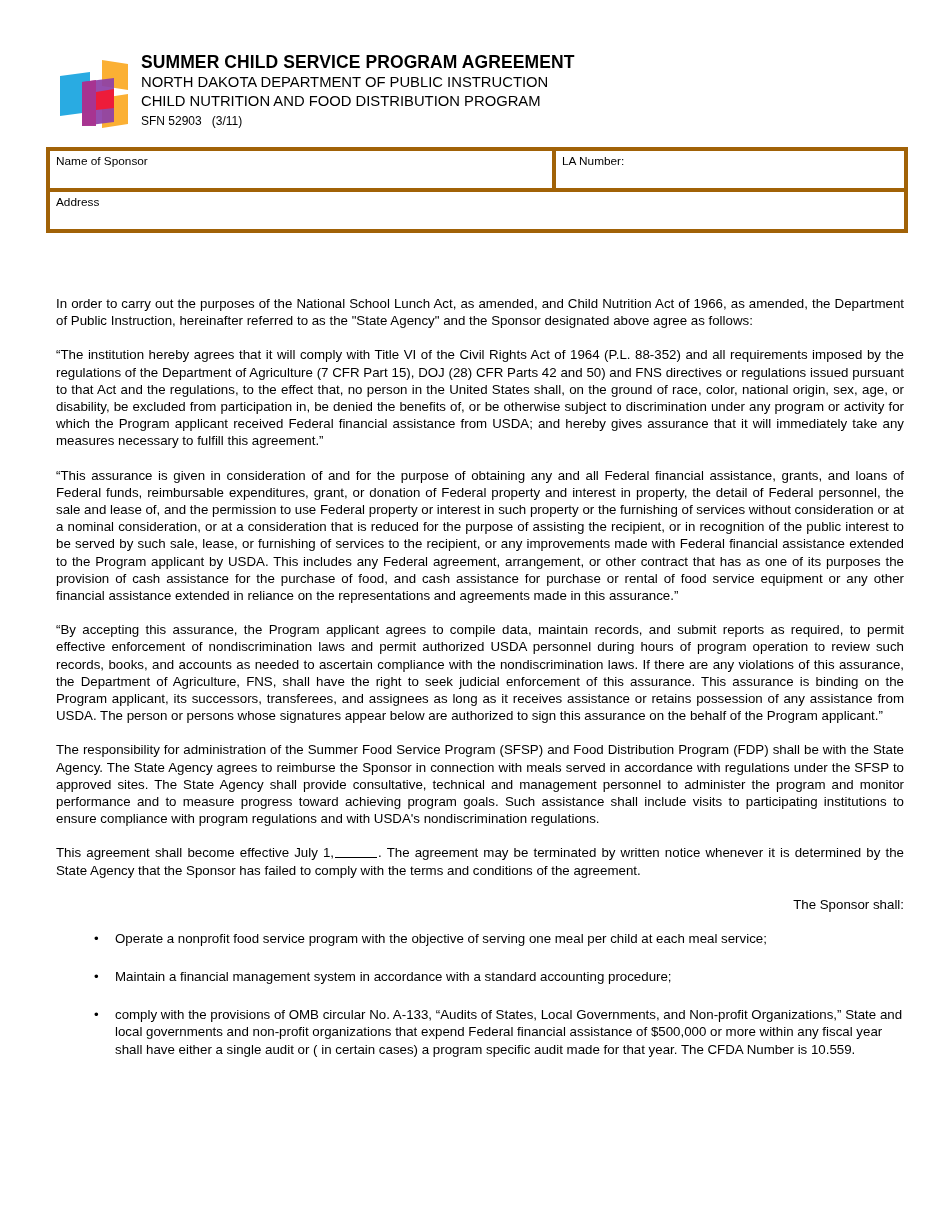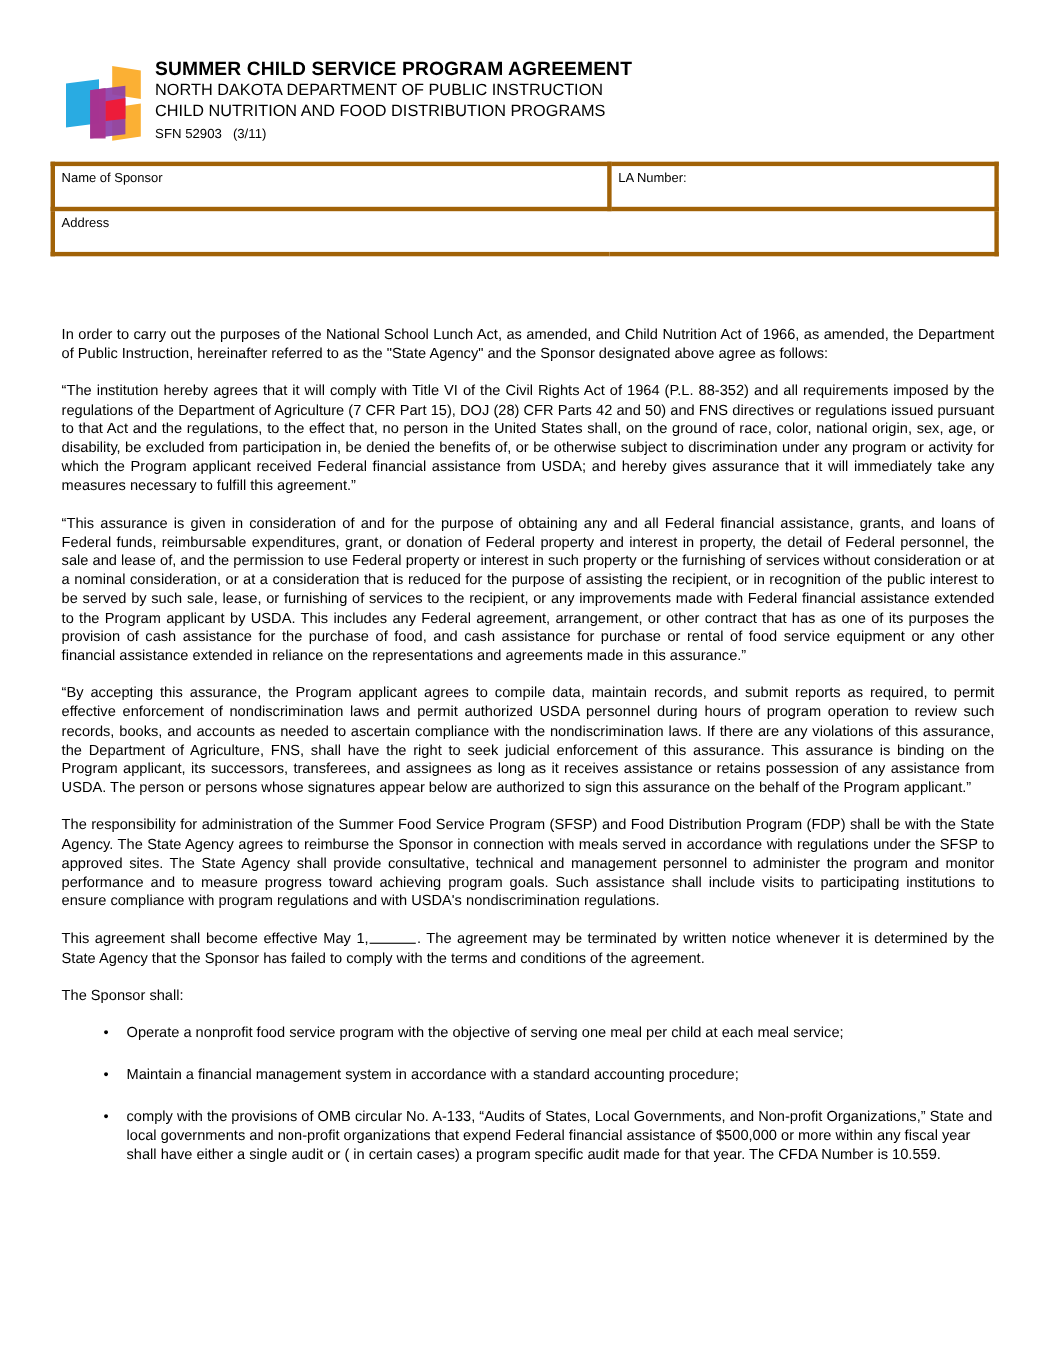--- a/index.html
+++ b/index.html
@@ -91,21 +91,21 @@
     top: 295px;
     width: 848px;
   }
   p.para {
     margin: 0 0 17px 0;
     font-size: 13.3px;
     line-height: 17.2px;
     text-align: justify;
     text-justify: inter-word;
   }
-  p.para.nojust { text-align: left; }
+  p.para.nojust { text-align: right; }
 
   .blank-line {
     display: inline-block;
     width: 42px;
     border-bottom: 1.4px solid #000;
     margin: 0 1px -1px 1px;
     vertical-align: baseline;
   }
 
   
@@ -150,21 +150,21 @@
 
         <polygon points="26,24 40,22 40,68 26,68" fill="#A8338F" opacity="0.95"></polygon>
 
         <polygon points="40,34 58,31 58,50 40,52" fill="#ED1C3A"></polygon>
       </svg>
     </div>
 
     <div class="header-text">
       <div class="doc-title">SUMMER CHILD SERVICE PROGRAM AGREEMENT</div>
       <div class="doc-sub">NORTH DAKOTA DEPARTMENT OF PUBLIC INSTRUCTION</div>
-      <div class="doc-sub">CHILD NUTRITION AND FOOD DISTRIBUTION PROGRAMS</div>
+      <div class="doc-sub">CHILD NUTRITION AND FOOD DISTRIBUTION PROGRAM</div>
       <div class="doc-form-no">SFN 52903   (3/11)</div>
     </div>
   </div>
 
   <table class="form-table">
     <colgroup>
       <col style="width:506px">
       <col style="width:176px">
       <col style="width:176px">
     </colgroup>
@@ -193,21 +193,21 @@
     <p class="para">In order to carry out the purposes of the National School Lunch Act, as amended, and Child Nutrition Act of 1966, as amended, the Department of Public Instruction, hereinafter referred to as the "State Agency" and the Sponsor designated above agree as follows:</p>
 
     <p class="para">“The institution hereby agrees that it will comply with Title VI of the Civil Rights Act of 1964 (P.L. 88-352) and all requirements imposed by the regulations of the Department of Agriculture (7 CFR Part 15), DOJ (28) CFR Parts 42 and 50) and FNS directives or regulations issued pursuant to that Act and the regulations, to the effect that, no person in the United States shall, on the ground of race, color, national origin, sex, age, or disability, be excluded from participation in, be denied the benefits of, or be otherwise subject to discrimination under any program or activity for which the Program applicant received Federal financial assistance from USDA; and hereby gives assurance that it will immediately take any measures necessary to fulfill this agreement.”</p>
 
     <p class="para">“This assurance is given in consideration of and for the purpose of obtaining any and all Federal financial assistance, grants, and loans of Federal funds, reimbursable expenditures, grant, or donation of Federal property and interest in property, the detail of Federal personnel, the sale and lease of, and the permission to use Federal property or interest in such property or the furnishing of services without consideration or at a nominal consideration, or at a consideration that is reduced for the purpose of assisting the recipient, or in recognition of the public interest to be served by such sale, lease, or furnishing of services to the recipient, or any improvements made with Federal financial assistance extended to the Program applicant by USDA. This includes any Federal agreement, arrangement, or other contract that has as one of its purposes the provision of cash assistance for the purchase of food, and cash assistance for purchase or rental of food service equipment or any other financial assistance extended in reliance on the representations and agreements made in this assurance.”</p>
 
     <p class="para">“By accepting this assurance, the Program applicant agrees to compile data, maintain records, and submit reports as required, to permit effective enforcement of nondiscrimination laws and permit authorized USDA personnel during hours of program operation to review such records, books, and accounts as needed to ascertain compliance with the nondiscrimination laws. If there are any violations of this assurance, the Department of Agriculture, FNS, shall have the right to seek judicial enforcement of this assurance. This assurance is binding on the Program applicant, its successors, transferees, and assignees as long as it receives assistance or retains possession of any assistance from USDA. The person or persons whose signatures appear below are authorized to sign this assurance on the behalf of the Program applicant.”</p>
 
     <p class="para">The responsibility for administration of the Summer Food Service Program (SFSP) and Food Distribution Program (FDP) shall be with the State Agency.  The State Agency agrees to reimburse the Sponsor in connection with meals served in accordance with regulations under the SFSP to approved sites.  The State Agency shall provide consultative, technical and management personnel to administer the program and monitor performance and to measure progress toward achieving program goals. Such assistance shall include visits to participating institutions to ensure compliance with program regulations and with USDA's nondiscrimination regulations.</p>
 
-    <p class="para"><span>This agreement shall become effective May 1,</span><span class="blank-line"></span><span>.  The agreement may be terminated by written notice whenever it is determined by the State Agency that the Sponsor has failed to comply with the terms and conditions of the agreement.</span></p>
+    <p class="para"><span>This agreement shall become effective July 1,</span><span class="blank-line"></span><span>.  The agreement may be terminated by written notice whenever it is determined by the State Agency that the Sponsor has failed to comply with the terms and conditions of the agreement.</span></p>
 
     <p class="para nojust">The Sponsor shall:</p>
 
     <ul class="bullets">
       <li>
         <span class="dot">•</span>
         <span>Operate a nonprofit food service program with the objective of serving one meal per child at each meal service;</span>
       </li>
       <li>
         <span class="dot">•</span>

